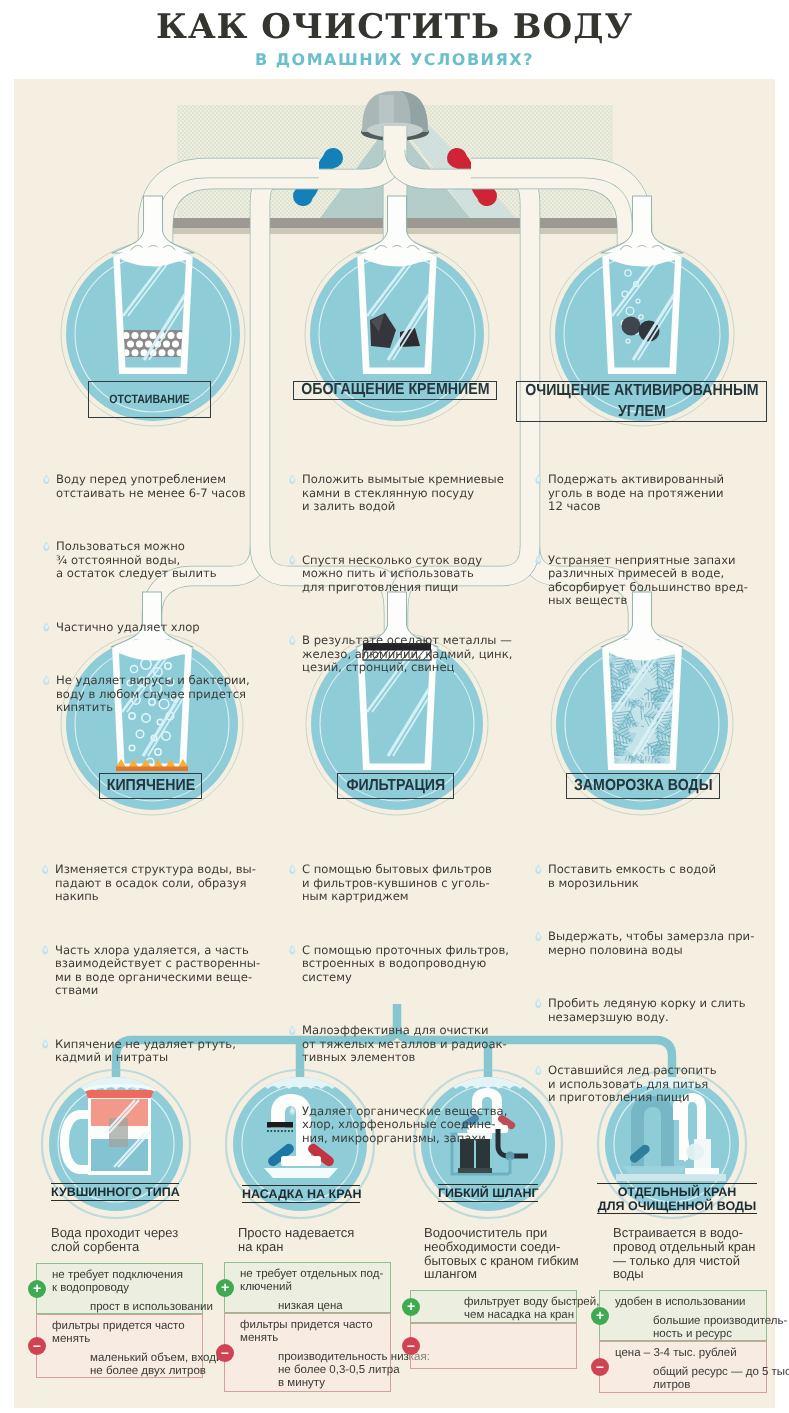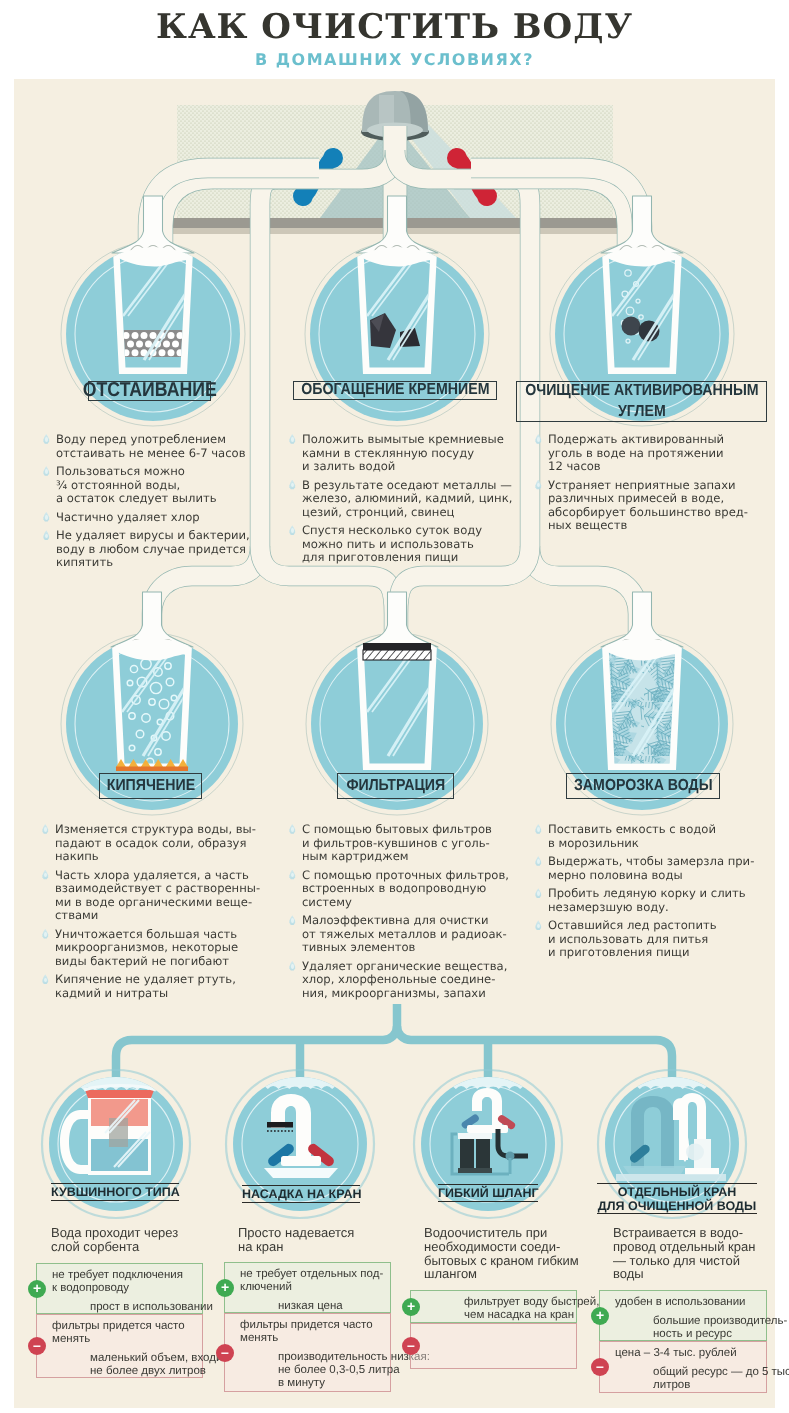--- a/index.html
+++ b/index.html
@@ -18,21 +18,21 @@
 
 
 .lbl{position:absolute;border:1.3px solid #2f3b3e;background:transparent;
   display:flex;align-items:center;justify-content:center;text-align:center;
   font-family:"Liberation Sans",sans-serif;
   font-weight:bold;color:#24363d;box-sizing:border-box;line-height:1.27;}
 .lbl span{white-space:pre;display:inline-block;transform:scaleX(0.885);transform-origin:center;}
 
 
 .buls{position:absolute;}
-.bul{position:relative;padding-left:14px;margin-bottom:5.1px;}
+.bul{position:relative;padding-left:14px;margin-bottom:5.1px;margin-top:40px;}
 .bultxt{display:block;font-size:11.6px;line-height:13.5px;color:#3a3a35;white-space:pre-line;}
 .dropicon{position:absolute;left:1px;top:1px;width:6.5px;height:10px;
   background:linear-gradient(#cfe9ef,#b4dbe5);opacity:0.9;
   clip-path:polygon(50% 0%, 76% 28%, 94% 56%, 94% 76%, 72% 97%, 28% 97%, 6% 76%, 6% 56%, 24% 28%);}
 .dropicon:after{content:"";position:absolute;left:1.6px;top:3.3px;width:3.4px;height:4.6px;
   border-radius:50%;background:#eaf6f8;opacity:0.8;}
 
 
 .fcol{position:absolute;left:0;top:0;font-family:"Liberation Sans",sans-serif;}
 .flabel{position:absolute;font-weight:bold;font-size:12.5px;line-height:13.6px;color:#1d2b30;text-align:center;
@@ -586,21 +586,21 @@
 <path d="M673 1120 L673 1106 C673 1101 676 1098 682 1098 L682 1107 C680 1107 679 1108 679 1110 L679 1120 Z" fill="#fdfdfb"></path>
 <rect x="694" y="1139" width="17" height="33" fill="#f3f8f8"></rect>
 <path d="M683 1134 C679 1143 679 1155 685 1162 C690 1156 690 1142 687 1134 Z" fill="#fdfdfb"></path>
 <ellipse cx="695" cy="1152" rx="9" ry="8.5" fill="#e6f1f3" opacity="0.9"></ellipse>
 <rect x="685" y="1168" width="34" height="7" fill="#fdfdfb"></rect>
 <rect x="616" y="1174" width="110" height="7" fill="#d4e9ed" opacity="0.9"></rect>
 </g>
 </g>
   </svg>
   <div id="txt">
-<div class="lbl" style="left:88px;top:381px;width:123px;height:20px;font-size:20px">
+<div class="lbl" style="left:88px;top:381px;width:123px;height:37px;font-size:12px">
         <span>ОТСТАИВАНИЕ</span>
       </div>
 <div class="lbl" style="left:293px;top:381px;width:204px;height:19px;font-size:16px">
         <span>ОБОГАЩЕНИЕ КРЕМНИЕМ</span>
       </div>
 <div class="lbl" style="left:516px;top:381px;width:251px;height:41px;font-size:16px">
         <span>ОЧИЩЕНИЕ АКТИВИРОВАННЫМ
 УГЛЕМ</span>
       </div>
 <div class="lbl" style="left:99px;top:773px;width:103px;height:26px;font-size:16px">
@@ -637,29 +637,29 @@
 </div>
 <div class="buls" style="left:288px;top:433px;">
 <div class="bul">
           <span class="dropicon"></span>
           <span class="bultxt">Положить вымытые кремниевые
 камни в стеклянную посуду
 и залить водой</span>
         </div>
 <div class="bul">
           <span class="dropicon"></span>
+          <span class="bultxt">Спустя несколько суток воду
+можно пить и использовать
+для приготовления пищи</span>
+        </div>
+<div class="bul">
+          <span class="dropicon"></span>
           <span class="bultxt">В результате оседают металлы —
 железо, алюминий, кадмий, цинк,
 цезий, стронций, свинец</span>
-        </div>
-<div class="bul">
-          <span class="dropicon"></span>
-          <span class="bultxt">Спустя несколько суток воду
-можно пить и использовать
-для приготовления пищи</span>
         </div>
 </div>
 <div class="buls" style="left:534px;top:433px;">
 <div class="bul">
           <span class="dropicon"></span>
           <span class="bultxt">Подержать активированный
 уголь в воде на протяжении
 12 часов</span>
         </div>
 <div class="bul">
@@ -676,26 +676,20 @@
           <span class="bultxt">Изменяется структура воды, вы-
 падают в осадок соли, образуя
 накипь</span>
         </div>
 <div class="bul">
           <span class="dropicon"></span>
           <span class="bultxt">Часть хлора удаляется, а часть
 взаимодействует с растворенны-
 ми в воде органическими веще-
 ствами</span>
-        </div>
-<div class="bul">
-          <span class="dropicon"></span>
-          <span class="bultxt">Уничтожается большая часть
-микроорганизмов, некоторые
-виды бактерий не погибают</span>
         </div>
 <div class="bul">
           <span class="dropicon"></span>
           <span class="bultxt">Кипячение не удаляет ртуть,
 кадмий и нитраты</span>
         </div>
 </div>
 <div class="buls" style="left:288px;top:823px;">
 <div class="bul">
           <span class="dropicon"></span>

